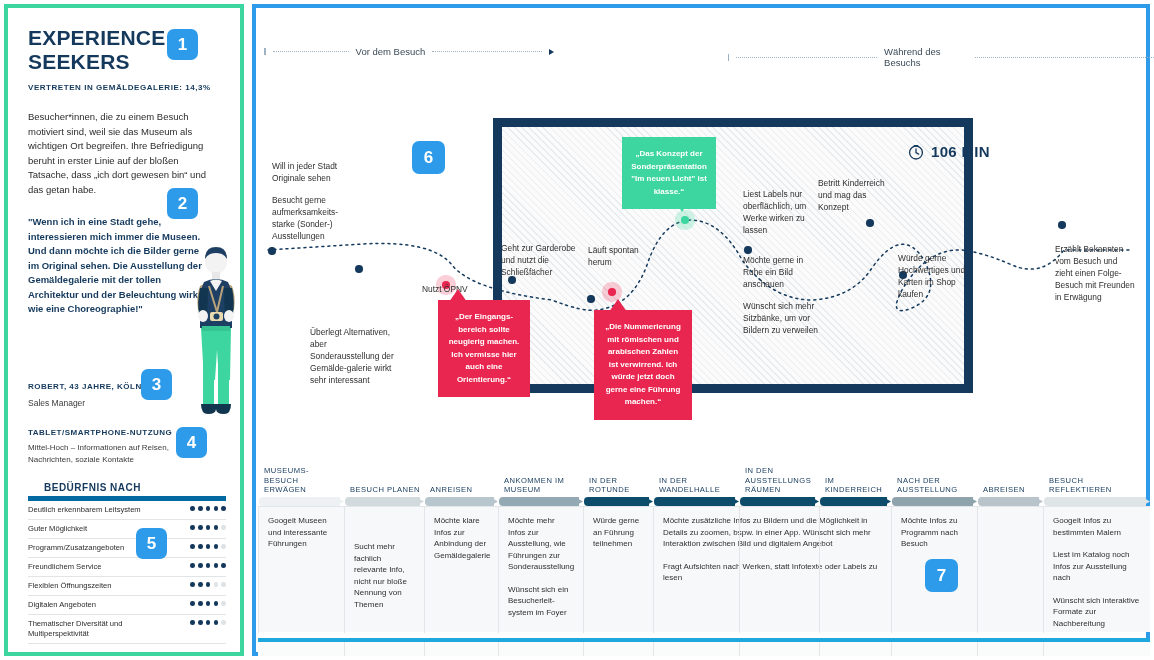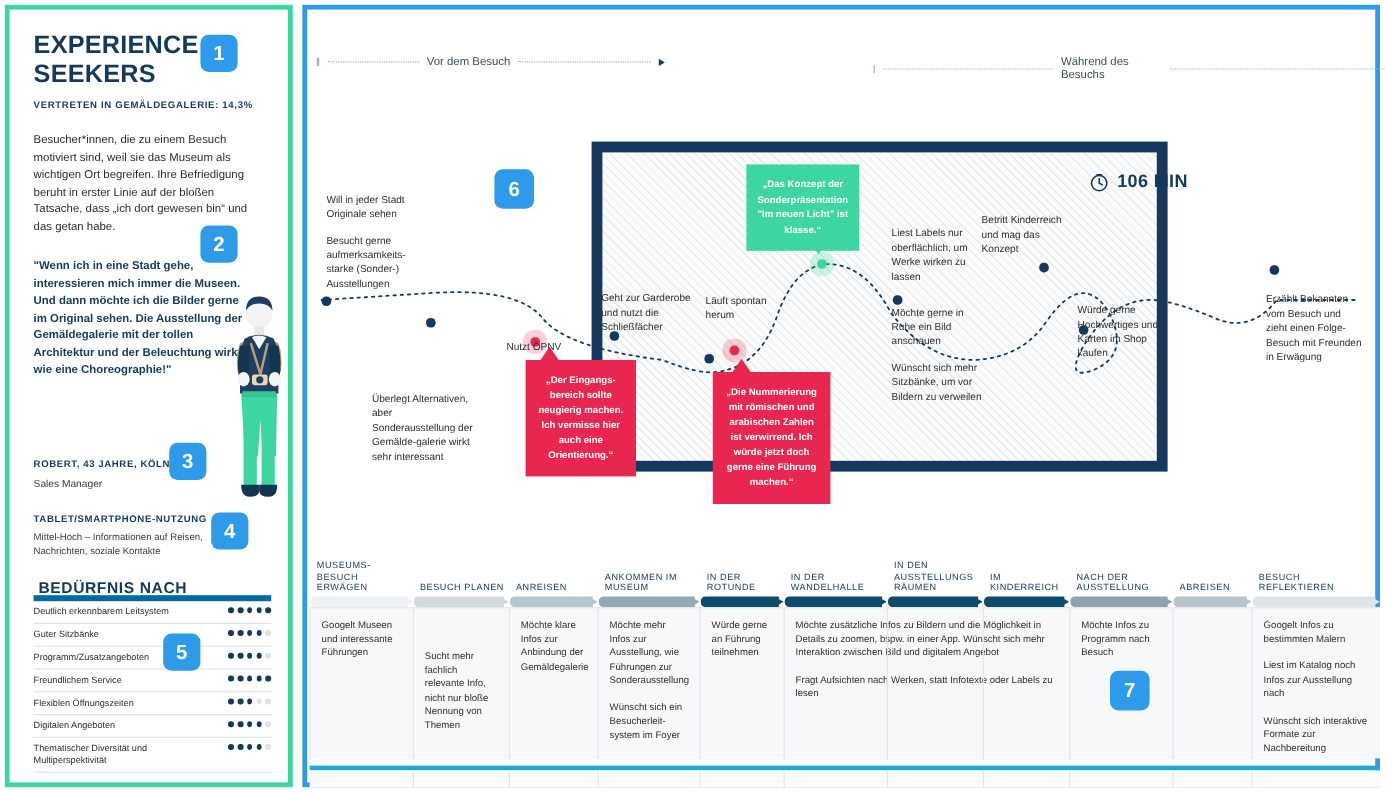--- a/index.html
+++ b/index.html
@@ -41,22 +41,22 @@
   .persona-usage-label{
     position:absolute; left:20px; top:420px;
     font-size:8px; font-weight:bold; letter-spacing:.5px; color:#14395c; text-transform:uppercase;
   }
   .persona-usage-text{
     position:absolute; left:20px; top:434px; width:180px;
     font-size:8px; line-height:11.5px; color:#3b3b3b;
   }
 
   .needs-label{
-    position:absolute; left:24px; top:474px;
-    font-size:13px; font-weight:bold; letter-spacing:.5px; color:#14395c; text-transform:uppercase;
+    position:absolute; left:36px; top:474px;
+    font-size:10px; font-weight:bold; letter-spacing:.5px; color:#14395c; text-transform:uppercase;
   }
   .needs-list{ position:absolute; left:20px; top:488px; width:198px; }
   .need-row{
     display:flex; align-items:flex-start; justify-content:space-between;
     border-bottom:1px solid #e2e5e8; padding:4px 0 4px 0; min-height:17px;
   }
   .need-row:first-child{ border-top:5px solid #0369a1; }
   .need-name{ font-size:7.6px; line-height:10px; color:#2b2b2b; max-width:125px; }
   .dots{ display:flex; gap:3.2px; padding-top:1px; flex:0 0 auto; }
   .dot{ width:4.6px; height:4.6px; border-radius:50%; background:#dfe3e6; }
@@ -187,21 +187,21 @@
             <div class="need-name">Deutlich erkennbarem Leitsystem</div>
             <div class="dots">
               <span class="dot on"></span>
               <span class="dot on"></span>
               <span class="dot on"></span>
               <span class="dot on"></span>
               <span class="dot on"></span>
             </div>
           </div>
           <div class="need-row">
-            <div class="need-name">Guter Sitzbänke</div>
+            <div class="need-name">Guter Möglichkeit</div>
             <div class="dots">
               <span class="dot on"></span>
               <span class="dot on"></span>
               <span class="dot on"></span>
               <span class="dot on"></span>
               <span class="dot"></span>
             </div>
           </div>
           <div class="need-row">
             <div class="need-name">Programm/Zusatzangeboten</div>

